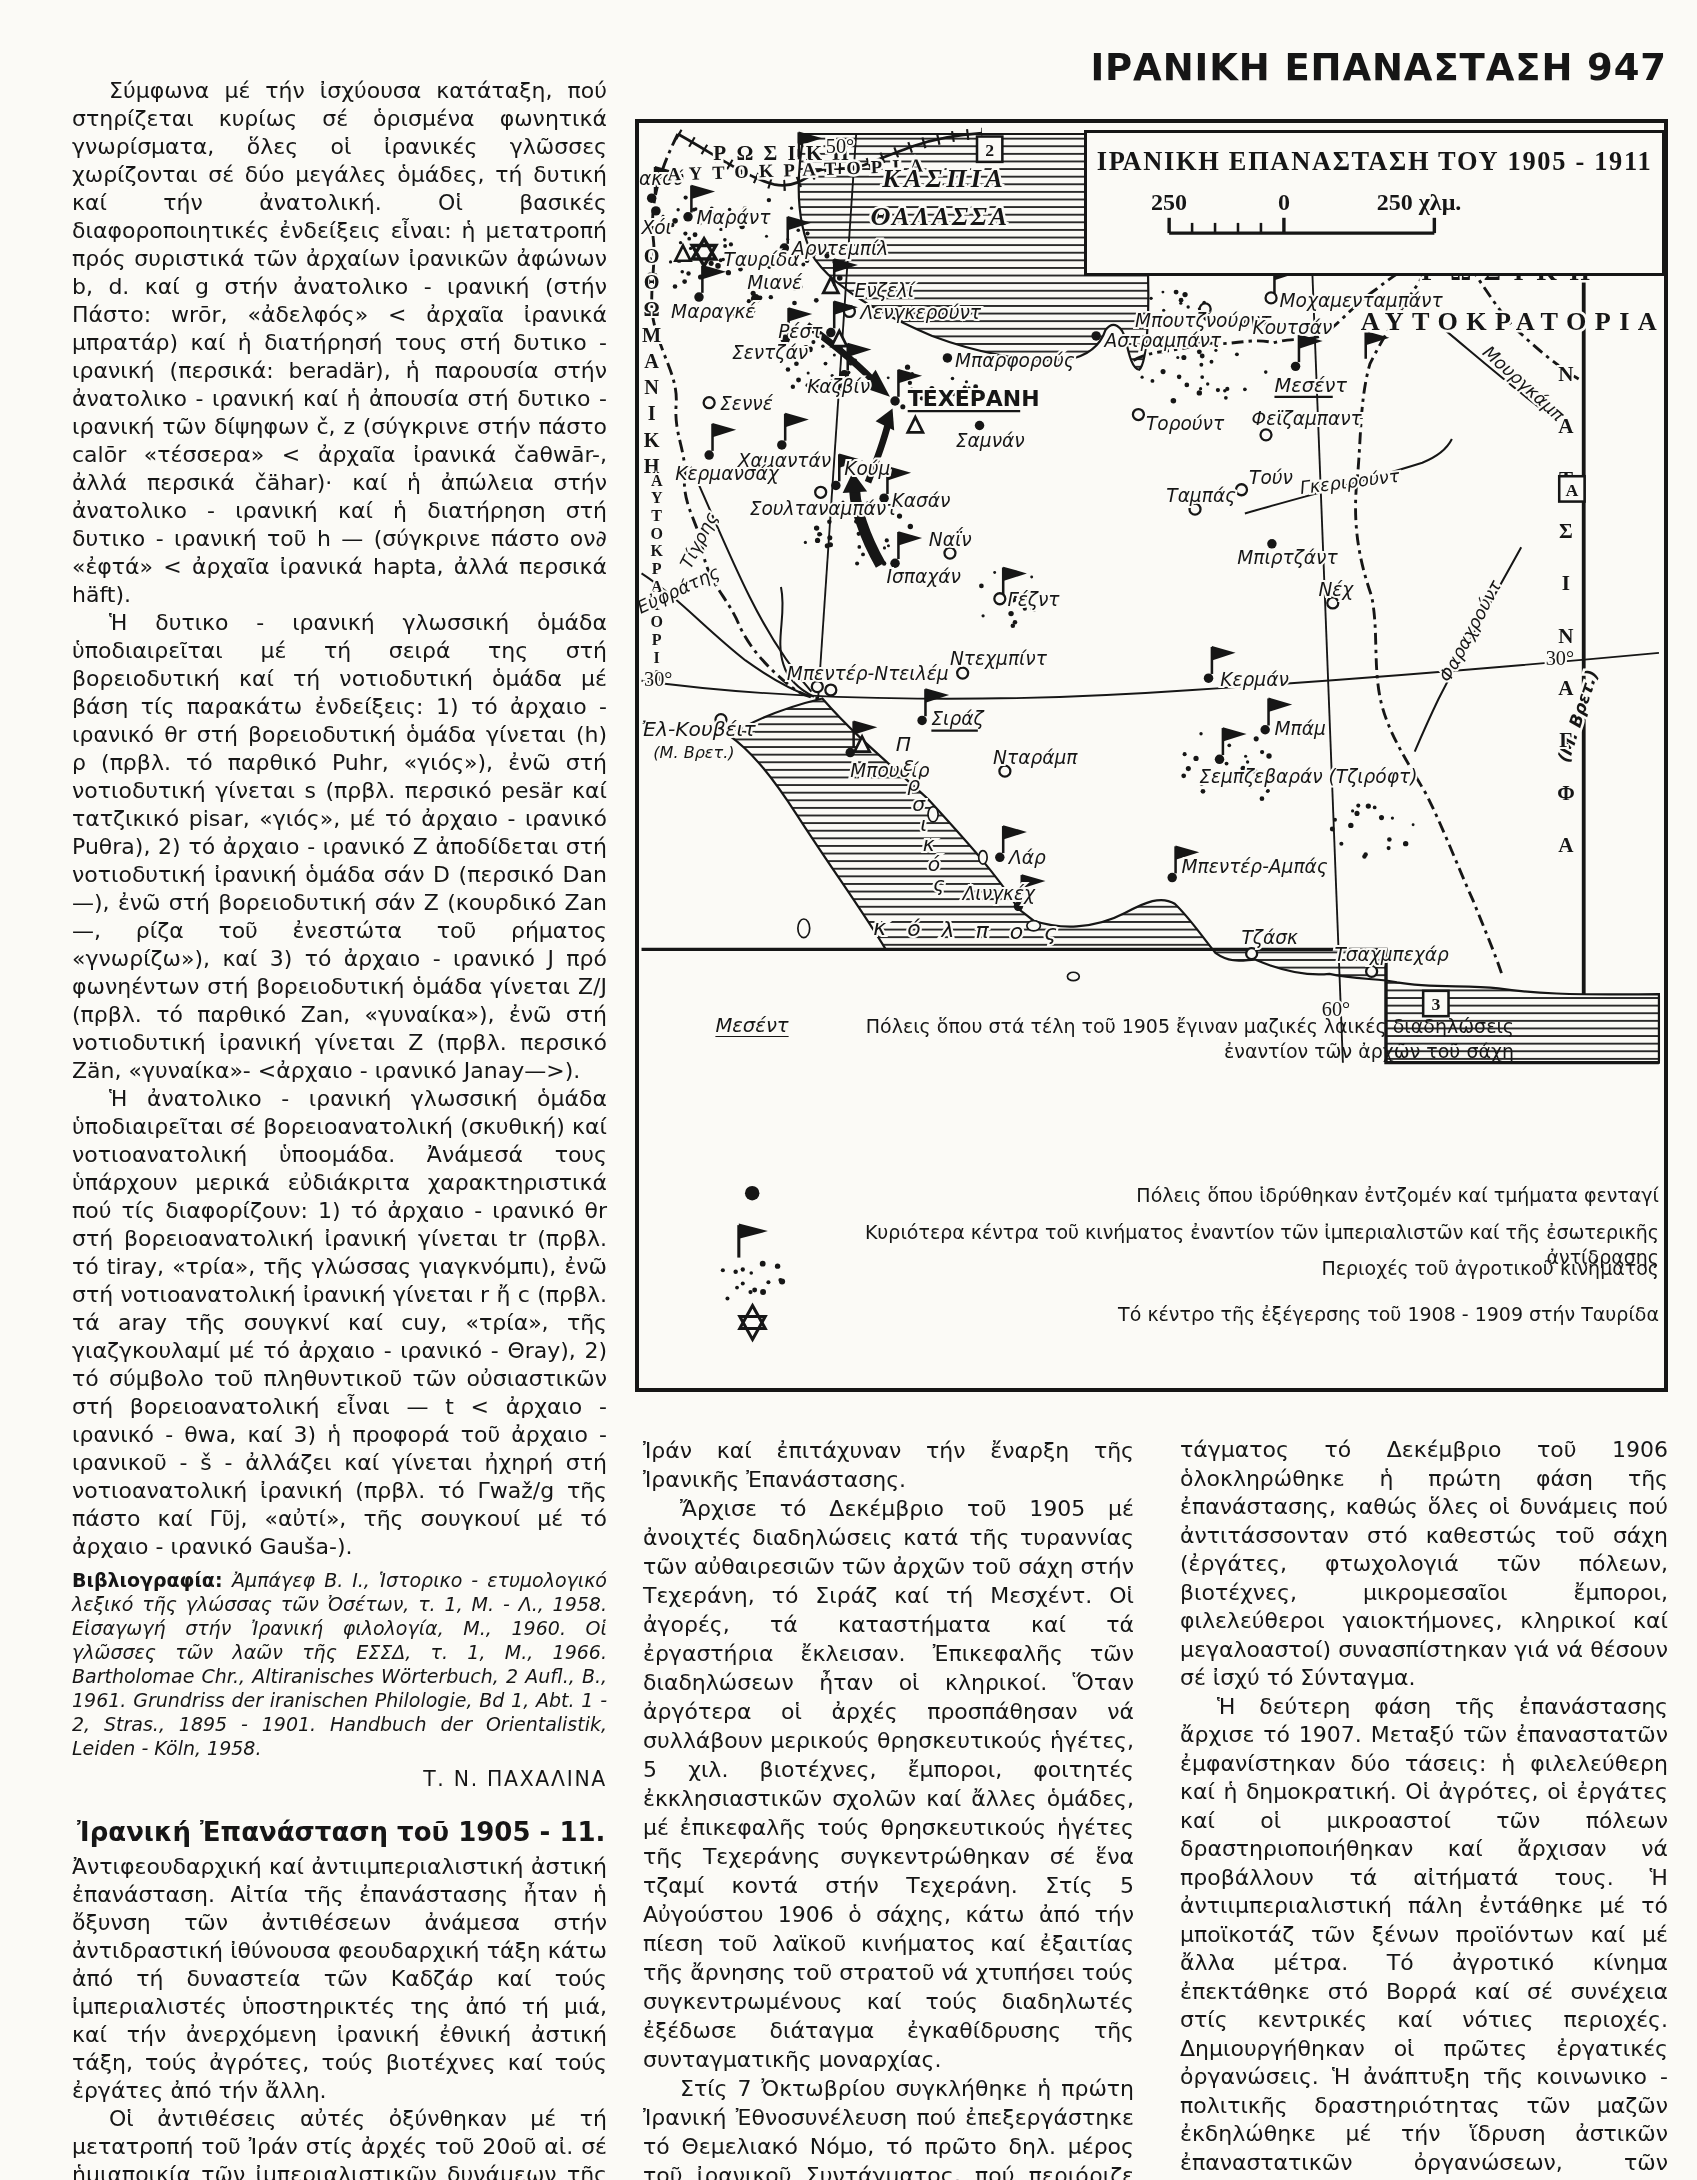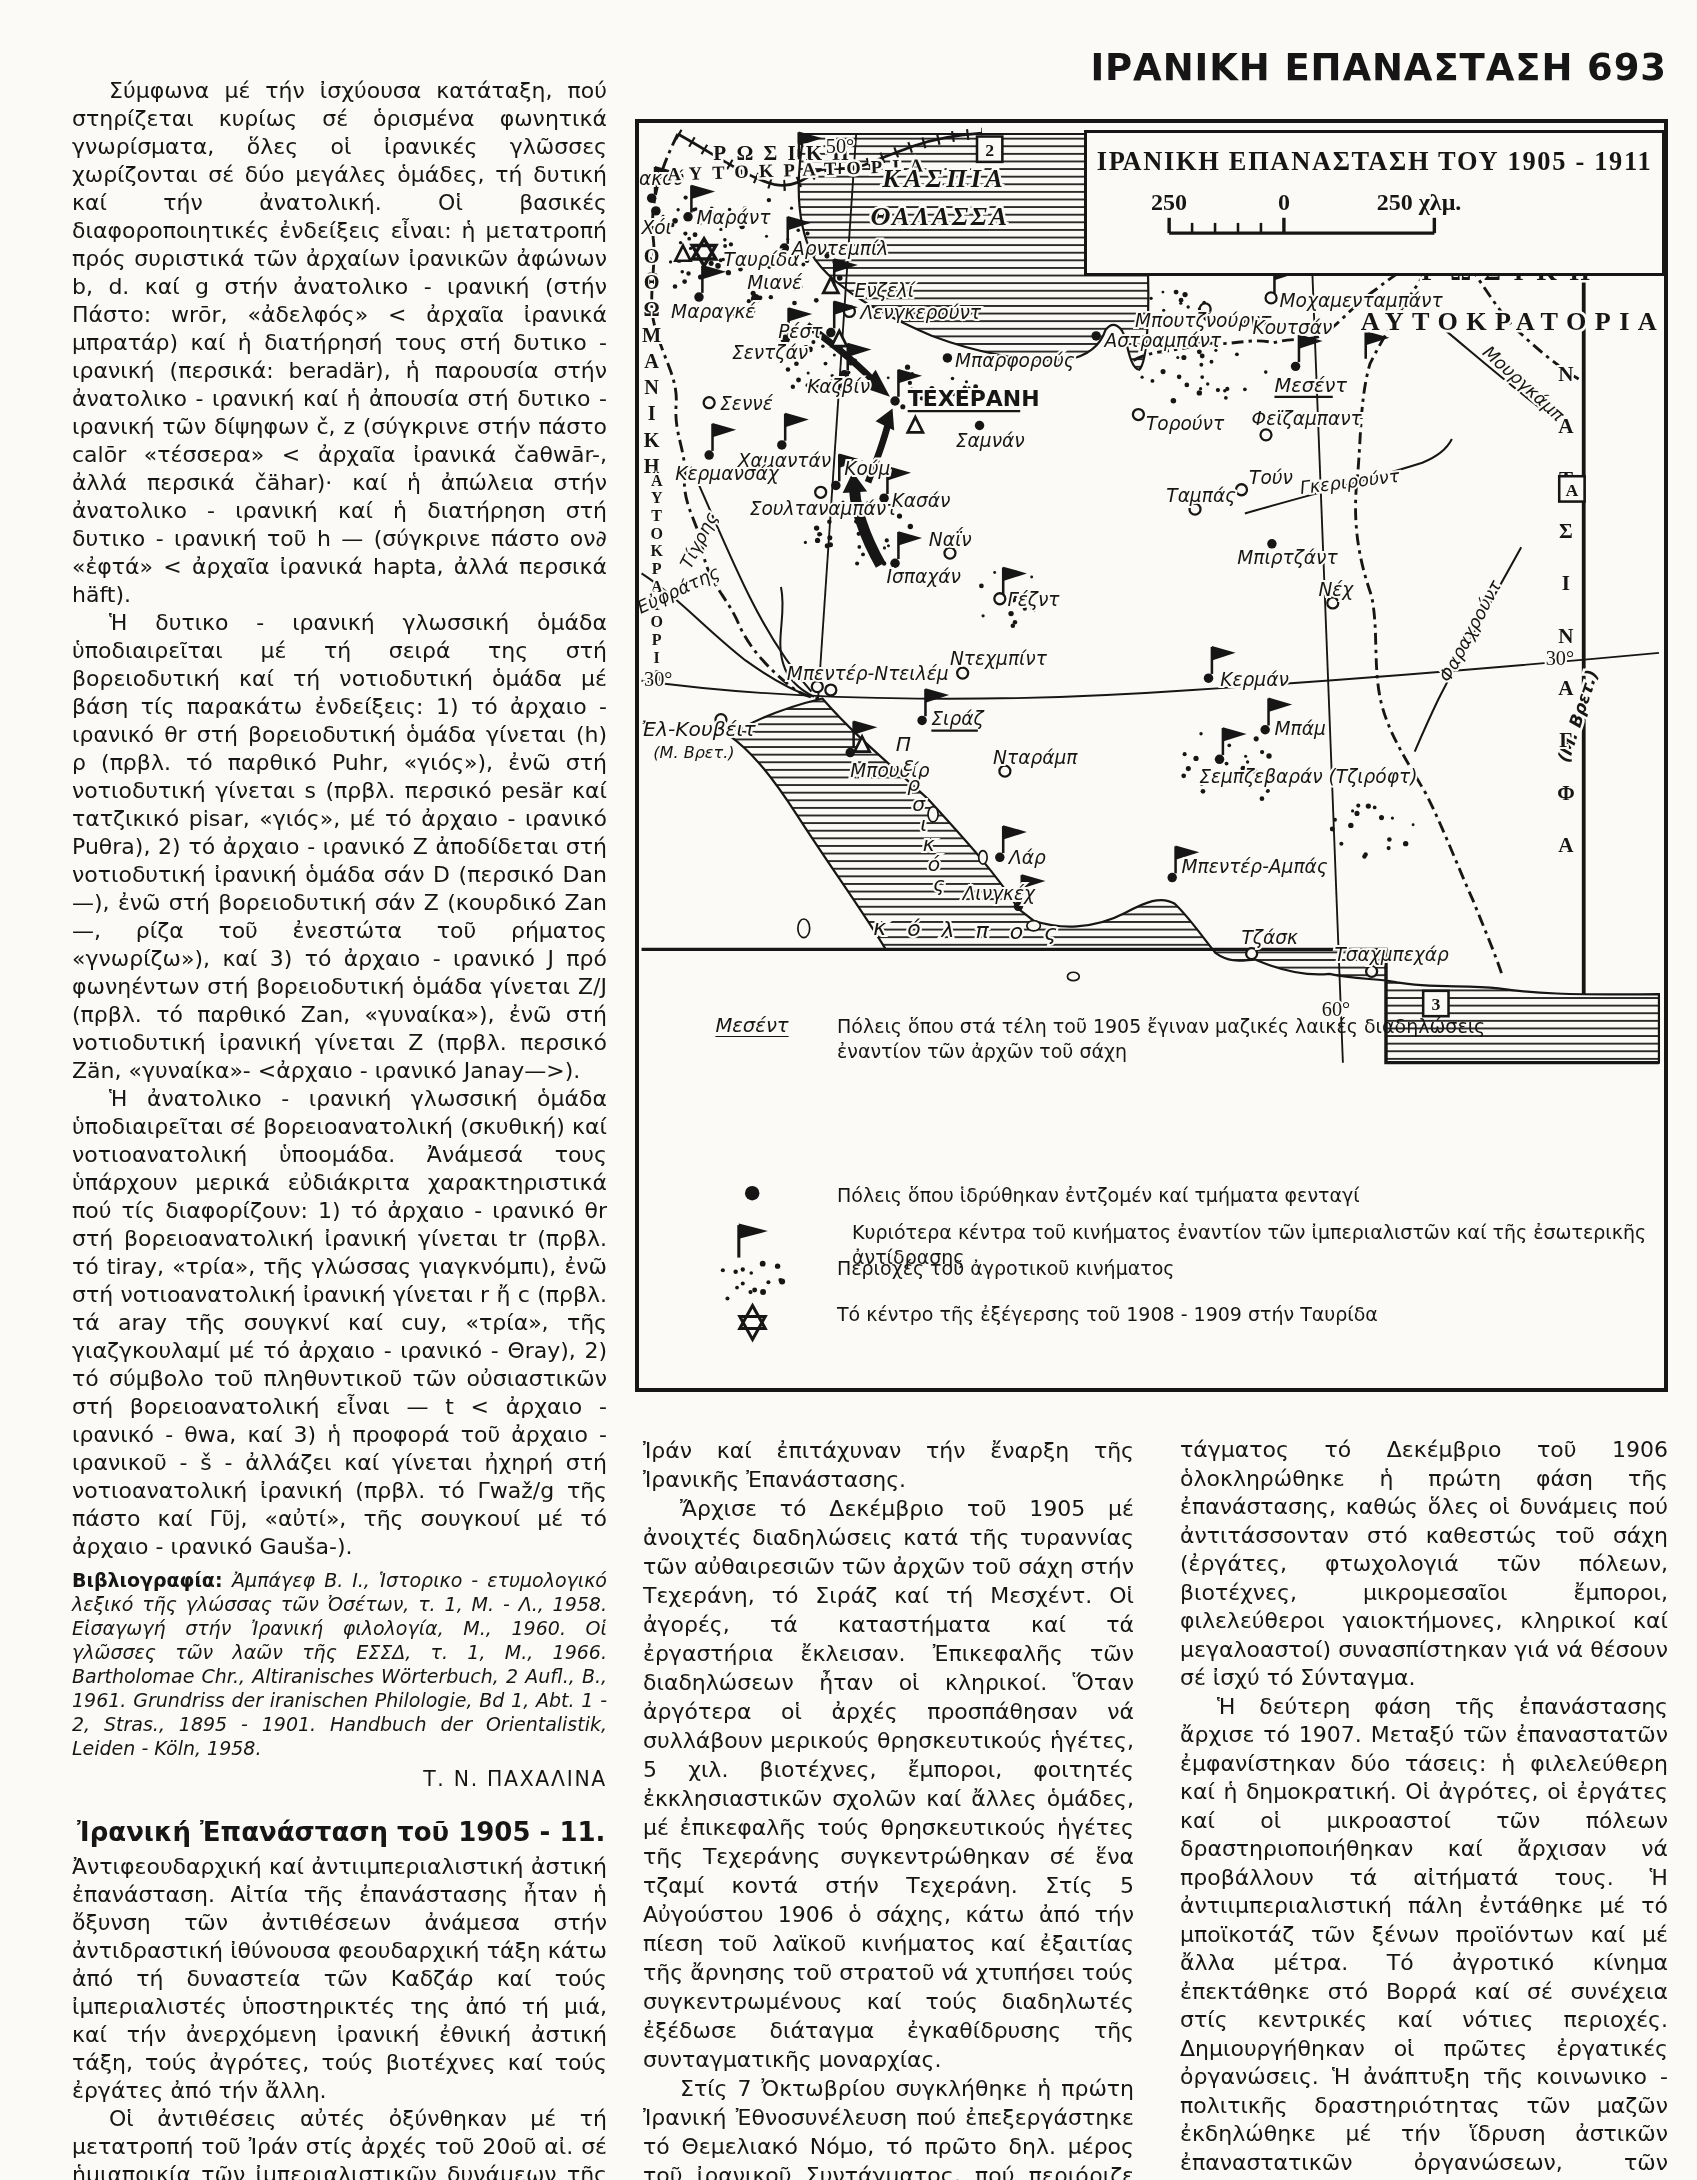--- a/index.html
+++ b/index.html
@@ -36,28 +36,28 @@
   #map-title{
     text-align:center;font-weight:bold;font-size:26.4px;letter-spacing:1.7px;
     margin-top:13.6px;
   }
   .scale-wrap{position:relative;height:68px;padding-left:12px;}
   .scale-num{position:absolute;font-size:24px;font-weight:bold;top:12px;transform:translateX(-50%);}
   .scale-svg{position:absolute;left:0;top:0;}
   #map-legend{position:absolute;left:0;top:0;width:100%;height:100%;z-index:3;}
   .leg-row{position:absolute;left:49px;width:971px;display:flex;align-items:flex-start;}
   .leg-sym{width:128px;flex:0 0 128px;text-align:center;}
-  .leg-text{font-size:19px;line-height:25px;text-align:left;margin-left:21px;}
+  .leg-text{font-size:19px;line-height:25px;text-align:right;}
   .leg-city{font-style:italic;font-size:19.6px;text-decoration:underline;text-underline-offset:4.3px;}
   svg text{user-select:none;}
 </style>
 </head>
 <body>
 
-<div class="page-header">ΙΡΑΝΙΚΗ ΕΠΑΝΑΣΤΑΣΗ 693</div>
+<div class="page-header">ΙΡΑΝΙΚΗ ΕΠΑΝΑΣΤΑΣΗ 947</div>
 
 <div id="left-col" class="col">
     <p>Σύμφωνα μέ τήν ἰσχύουσα κατάταξη, πού στηρίζεται κυρίως σέ ὁρισμένα φωνητικά γνωρίσματα, ὅλες οἱ ἰρανικές γλῶσσες χωρίζονται σέ δύο μεγάλες ὁμάδες, τή δυτική καί τήν ἀνατολική. Οἱ βασικές διαφοροποιητικές ἐνδείξεις εἶναι: ἡ μετατροπή πρός συριστικά τῶν ἀρχαίων ἰρανικῶν ἀφώνων b, d. καί g στήν ἀνατολικο - ιρανική (στήν Πάστο: wrōr, «ἀδελφός» &lt; ἀρχαῖα ἰρανικά μπρατάρ) καί ἡ διατήρησή τους στή δυτικο - ιρανική (περσικά: beradär), ἡ παρουσία στήν ἀνατολικο - ιρανική καί ἡ ἀπουσία στή δυτικο - ιρανική τῶν δίψηφων č, z (σύγκρινε στήν πάστο calōr «τέσσερα» &lt; ἀρχαῖα ἰρανικά čaθwār-, ἀλλά περσικά čähar)· καί ἡ ἀπώλεια στήν ἀνατολικο - ιρανική καί ἡ διατήρηση στή δυτικο - ιρανική τοῦ h — (σύγκρινε πάστο ον∂ «ἐφτά» &lt; ἀρχαῖα ἰρανικά hapta, ἀλλά περσικά häft).</p>
     <p>Ἡ δυτικο - ιρανική γλωσσική ὁμάδα ὑποδιαιρεῖται μέ τή σειρά της στή βορειοδυτική καί τή νοτιοδυτική ὁμάδα μέ βάση τίς παρακάτω ἐνδείξεις: 1) τό ἀρχαιο - ιρανικό θr στή βορειοδυτική ὁμάδα γίνεται (h) ρ (πρβλ. τό παρθικό Puhr, «γιός»), ἐνῶ στή νοτιοδυτική γίνεται s (πρβλ. περσικό pesär καί τατζικικό pisar, «γιός», μέ τό ἀρχαιο - ιρανικό Puθra), 2) τό ἀρχαιο - ιρανικό Z ἀποδίδεται στή νοτιοδυτική ἰρανική ὁμάδα σάν D (περσικό Dan—), ἐνῶ στή βορειοδυτική σάν Z (κουρδικό Zan—, ρίζα τοῦ ἐνεστώτα τοῦ ρήματος «γνωρίζω»), καί 3) τό ἀρχαιο - ιρανικό J πρό φωνηέντων στή βορειοδυτική ὁμάδα γίνεται Z/J (πρβλ. τό παρθικό Zan, «γυναίκα»), ἐνῶ στή νοτιοδυτική ἰρανική γίνεται Z (πρβλ. περσικό Zän, «γυναίκα»- &lt;ἀρχαιο - ιρανικό Janay—&gt;).</p>
     <p>Ἡ ἀνατολικο - ιρανική γλωσσική ὁμάδα ὑποδιαιρεῖται σέ βορειοανατολική (σκυθική) καί νοτιοανατολική ὑποομάδα. Ἀνάμεσά τους ὑπάρχουν μερικά εὐδιάκριτα χαρακτηριστικά πού τίς διαφορίζουν: 1) τό ἀρχαιο - ιρανικό θr στή βορειοανατολική ἰρανική γίνεται tr (πρβλ. τό tiray, «τρία», τῆς γλώσσας γιαγκνόμπι), ἐνῶ στή νοτιοανατολική ἰρανική γίνεται r ἤ c (πρβλ. τά aray τῆς σουγκνί καί cuy, «τρία», τῆς γιαζγκουλαμί μέ τό ἀρχαιο - ιρανικό - Θray), 2) τό σύμβολο τοῦ πληθυντικοῦ τῶν οὐσιαστικῶν στή βορειοανατολική εἶναι — t &lt; ἀρχαιο - ιρανικό - θwa, καί 3) ἡ προφορά τοῦ ἀρχαιο - ιρανικοῦ - š - ἀλλάζει καί γίνεται ἠχηρή στή νοτιοανατολική ἰρανική (πρβλ. τό Γwaž/g τῆς πάστο καί Γῦj, «αὐτί», τῆς σουγκουί μέ τό ἀρχαιο - ιρανικό Gauša-).</p>
     <p class="biblio"><b>Βιβλιογραφία: </b><i>Ἀμπάγεφ Β. Ι., Ἱστορικο - ετυμολογικό λεξικό τῆς γλώσσας τῶν Ὀσέτων, τ. 1, Μ. - Λ., 1958. Εἰσαγωγή στήν Ἰρανική φιλολογία, Μ., 1960. Οἱ γλῶσσες τῶν λαῶν τῆς ΕΣΣΔ, τ. 1, Μ., 1966. Bartholomae Chr., Altiranisches Wörterbuch, 2 Aufl., B., 1961. Grundriss der iranischen Philologie, Bd 1, Abt. 1 - 2, Stras., 1895 - 1901. Handbuch der Orientalistik, Leiden - Köln, 1958.</i></p>
     <p class="author">Τ. Ν. ΠΑΧΑΛΙΝΑ</p>
     <p class="section-heading">Ἰρανική Ἐπανάσταση τοῦ 1905 - 11.</p>
     <p class="cont">Ἀντιφεουδαρχική καί ἀντιιμπεριαλιστική ἀστική ἐπανάσταση. Αἰτία τῆς ἐπανάστασης ἦταν ἡ ὄξυνση τῶν ἀντιθέσεων ἀνάμεσα στήν ἀντιδραστική ἰθύνουσα φεουδαρχική τάξη κάτω ἀπό τή δυναστεία τῶν Καδζάρ καί τούς ἰμπεριαλιστές ὑποστηρικτές της ἀπό τή μιά, καί τήν ἀνερχόμενη ἰρανική ἐθνική ἀστική τάξη, τούς ἀγρότες, τούς βιοτέχνες καί τούς ἐργάτες ἀπό τήν ἄλλη.</p>
     <p>Οἱ ἀντιθέσεις αὐτές ὀξύνθηκαν μέ τή μετατροπή τοῦ Ἰράν στίς ἀρχές τοῦ 20οῦ αἰ. σέ ἡμιαποικία τῶν ἰμπεριαλιστικῶν δυνάμεων τῆς Μ. Βρετανίας καί τῆς τσαρικῆς Ρωσίας. Ἡ ἥττα τῆς τσαρικῆς Ρωσίας στόν πόλεμο μέ τήν Ἰαπωνία καί ἰδιαίτερα ἡ ρωσική ἐπανάσταση τοῦ 1905 ἐπηρέασαν σέ μεγάλο βαθμό τό</p>

